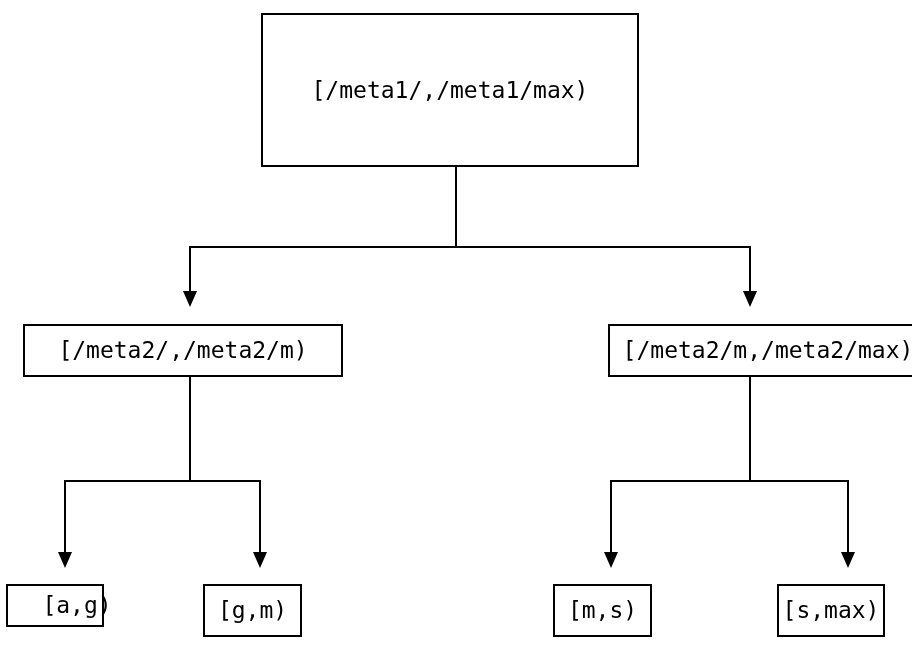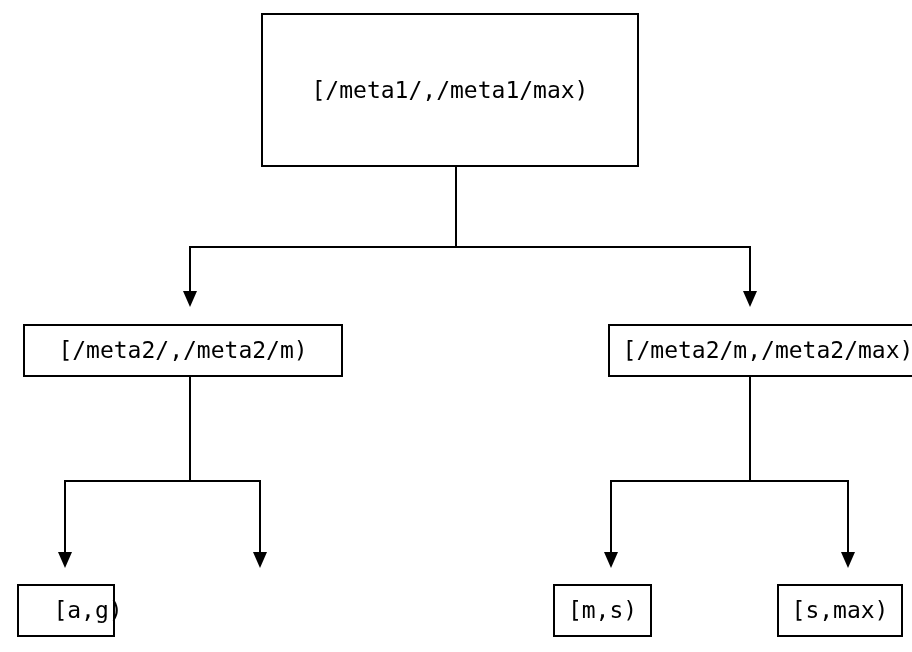--- a/index.html
+++ b/index.html
@@ -32,24 +32,24 @@
     display: flex;
     align-items: center;
     justify-content: center;
     font-size: 23px;
     line-height: 1;
     white-space: pre;
   }
   #node-root  { left: 261px; top: 13px;  width: 378px; height: 154px; }
   #node-left  { left: 23px;  top: 324px; width: 320px; height: 53px; justify-content: center; }
   #node-right { left: 583px; top: 324px; width: 320px; height: 53px; margin-left: 25px; }
-  #leaf-ag    { left: 17px;   top: 584px; width: 98px;  height: 53px; padding-left: 44px; }
+  #leaf-ag    { left: 6px;   top: 584px; width: 98px;  height: 43px; padding-left: 44px; }
   #leaf-gm    { left: 203px; top: 584px; width: 99px;  height: 53px; }
   #leaf-ms    { left: 553px; top: 584px; width: 99px;  height: 53px; }
-  #leaf-smax  { left: 777px; top: 584px; width: 126px; height: 53px; }
+  #leaf-smax  { left: 777px; top: 584px; width: 108px; height: 53px; }
 </style>
 </head>
 <body>
 
 <div class="canvas">
 
   <svg class="wires" width="912" height="652" viewBox="0 0 912 652" xmlns="http://www.w3.org/2000/svg">
 
     <g stroke="#000000" stroke-width="2" fill="none" shape-rendering="crispEdges">
       <path d="M456,167 L456,248"></path>
@@ -91,20 +91,23 @@
   </div>
 
   <div class="node" id="node-right">
     <span>[/meta2/m,/meta2/max)</span>
   </div>
 
   <div class="node" id="leaf-ag">
     <span>[a,g)</span>
   </div>
 
+  <div class="node" id="leaf-gm">
+    <span>[g,m)</span>
+  </div>
 
   <div class="node" id="leaf-ms">
     <span>[m,s)</span>
   </div>
 
   <div class="node" id="leaf-smax">
     <span>[s,max)</span>
   </div>
 
 </div>

